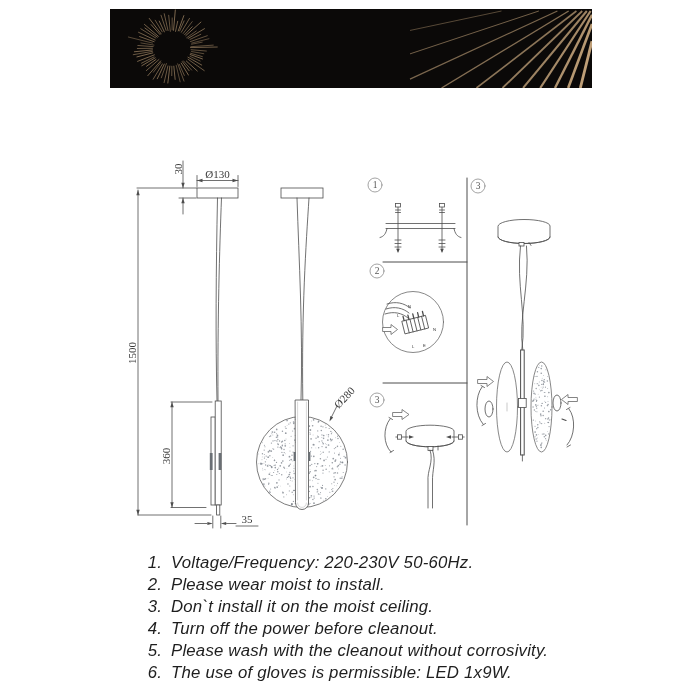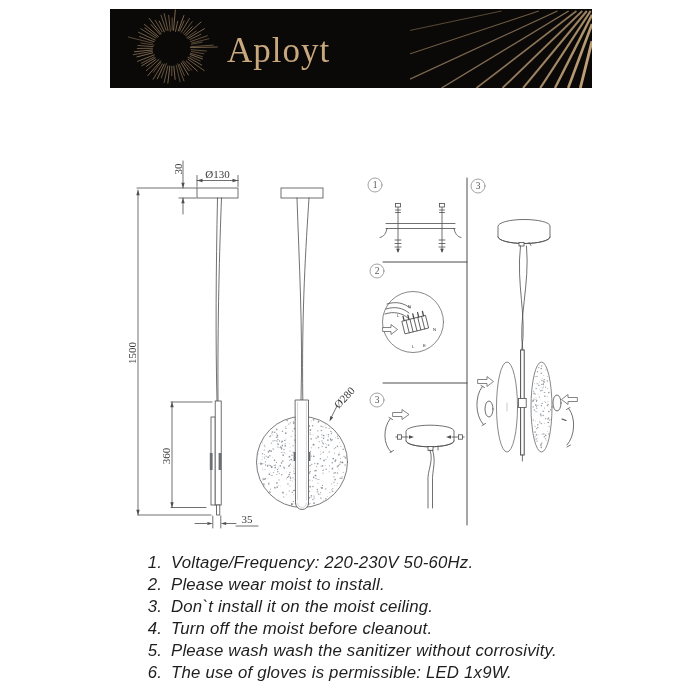--- a/index.html
+++ b/index.html
@@ -108,21 +108,20 @@
         <line x1="62.29622895375953" y1="37.06615299124235" x2="70.48144449753886" y2="28.456495024148403" stroke="#c9a87e" stroke-width="0.6" opacity="0.9028885934385471"></line>
         <line x1="63.53311556012062" y1="37.87315737715265" x2="79.21929720010979" y2="23.81698123231149" stroke="#c9a87e" stroke-width="0.6" opacity="0.9608101762481965"></line>
         <line x1="64.37658651783184" y1="39.94336569712256" x2="74.6117425018881" y2="32.78372313267293" stroke="#c9a87e" stroke-width="0.6" opacity="0.7504193055443465"></line>
         <line x1="65.64389441174043" y1="40.69113047800635" x2="82.79713520095885" y2="30.484127273846465" stroke="#c9a87e" stroke-width="0.6" opacity="0.9500428377650678"></line>
         <line x1="67.61184845198997" y1="41.62530135400682" x2="79.17057731725129" y2="36.12895205023067" stroke="#c9a87e" stroke-width="0.6" opacity="0.8225931566790677"></line>
         <line x1="68.10905492233763" y1="43.70262136420368" x2="85.65289274787469" y2="37.60179556262447" stroke="#c9a87e" stroke-width="0.6" opacity="0.7667370738927275"></line>
         <line x1="69.34219301108293" y1="45.145131514473874" x2="87.28988292454189" y2="40.64028172319529" stroke="#c9a87e" stroke-width="0.6" opacity="0.6509366078651511"></line>
         <line x1="69.16290860155478" y1="46.29993141874227" x2="80.58665232420367" y2="44.09417883141927" stroke="#c9a87e" stroke-width="0.6" opacity="0.678882699739188"></line>
         <line x1="68.4719127358469" y1="48.717857121682975" x2="91.6545073405067" y2="47.108743923806415" stroke="#c9a87e" stroke-width="0.6" opacity="0.7417603231384419"></line>
       </svg>
-    <div class="brand" style="color: rgb(201, 168, 126);">Aployt</div>
   </div>
 
 
   <svg id="drawing" width="700" height="700" viewBox="0 0 700 700">
     <g stroke="#4d4d4d" stroke-width="0.8" fill="none" stroke-linecap="round">
 
       <g>
         <path d="M137,188 H197"></path>
         <rect x="197" y="188" width="41" height="10" fill="#fff"></rect>
 
@@ -845,18 +844,18 @@
           <path d="M562,419 l4,1.5" stroke-width="1.2"></path>
         </g>
       </g>
     </g>
   </svg>
 
   <ol class="instructions">
     <li>Voltage/Frequency: 220-230V 50-60Hz.</li>
     <li>Please wear moist to install.</li>
     <li>Don`t install it on the moist ceiling.</li>
-    <li>Turn off the moist before cleanout.</li>
-    <li>Please wash wash the sanitizer without corrosivity.</li>
+    <li>Turn off the power before cleanout.</li>
+    <li>Please wash with the cleanout without corrosivity.</li>
     <li>The use of gloves is permissible: LED 1x9W.</li>
   </ol>
 
 </div>
 
 </body></html>

